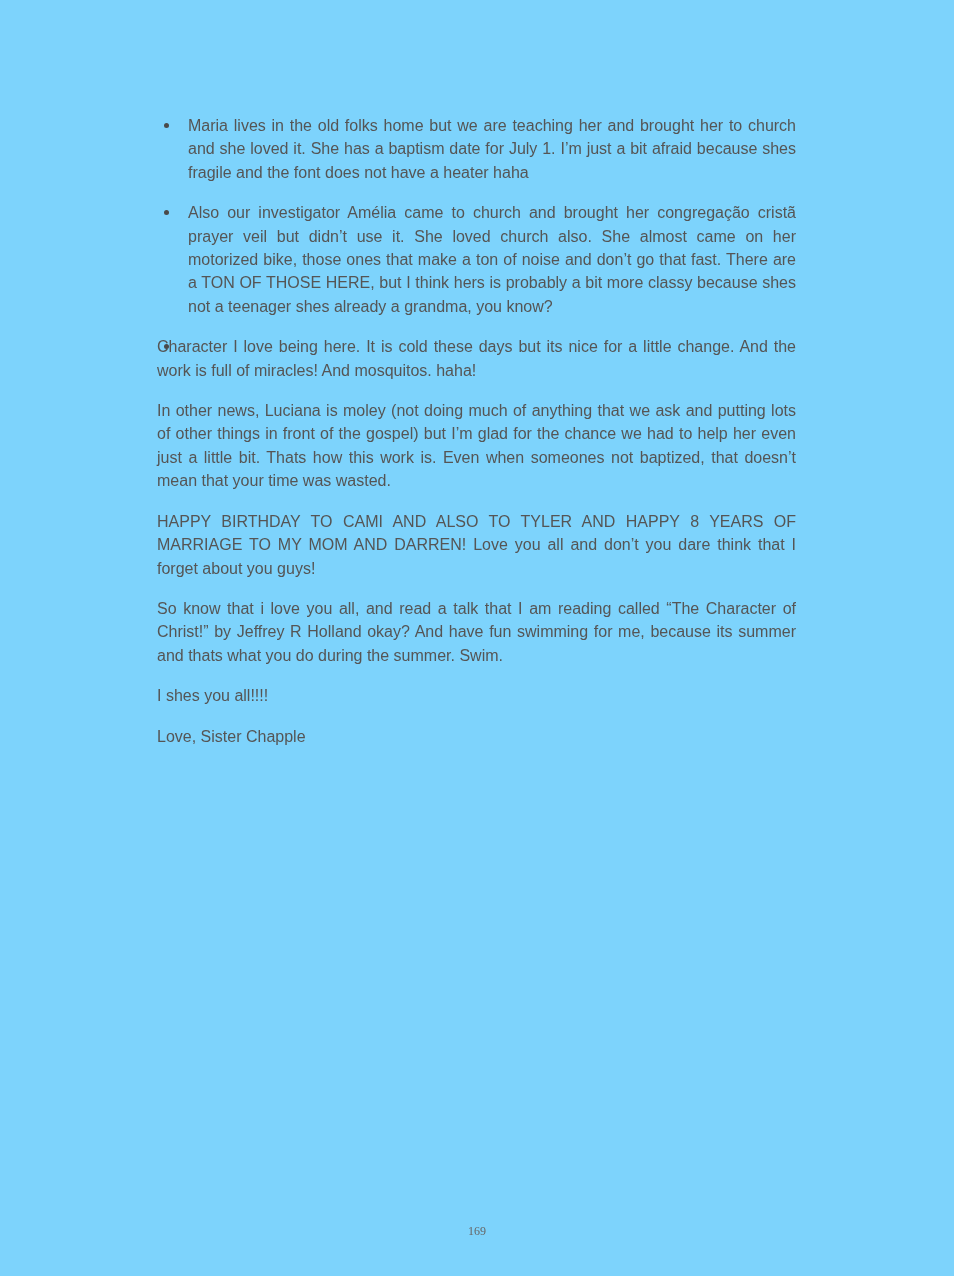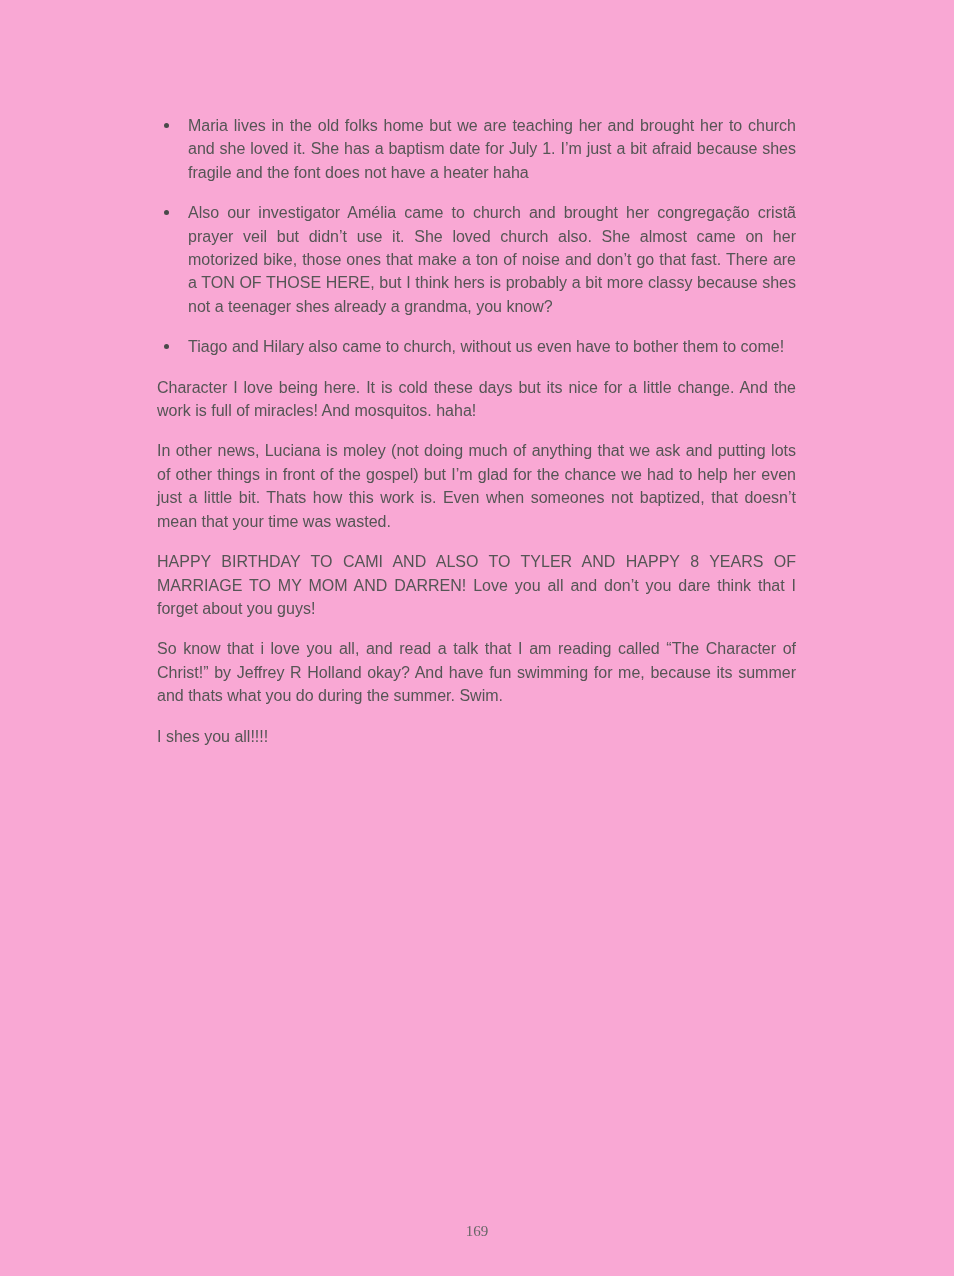--- a/index.html
+++ b/index.html
@@ -5,21 +5,21 @@
   html, body {
     margin: 0;
     padding: 0;
     background: #ffffff;
   }
   .page {
     position: relative;
     width: 954px;
     height: 1276px;
     margin: 0 auto;
-    background: #f9a8d4;
+    background: #7dd3fc;
     box-sizing: border-box;
     padding: 114px 158px 0 157px;
     font-family: "Liberation Sans", sans-serif;
     font-size: 16px;
     line-height: 23.4px;
     color: #555555;
     overflow: hidden;
   }
   .bullet-list {
     list-style: none;
@@ -48,46 +48,46 @@
     margin: 0 0 17px 0;
     text-align: justify;
   }
   .page-footer {
     position: absolute;
     top: 1221px;
     left: 0;
     right: 0;
     text-align: center;
     font-family: "Liberation Serif", serif;
-    font-size: 15px;
+    font-size: 12px;
     line-height: 20px;
     color: #666666;
   }
 </style>
 </head>
 <body>
 
 <div class="page">
 
   <ul class="bullet-list">
     <li class="bullet-item">
       <span class="bullet-dot"></span>
       <span>Maria lives in the old folks home but we are teaching her and brought her to church and she loved it. She has a baptism date for July 1. I’m just a bit afraid because shes fragile and the font does not have a heater haha</span>
     </li>
     <li class="bullet-item">
       <span class="bullet-dot"></span>
       <span>Also our investigator Amélia came to church and brought her congregação cristã prayer veil but didn’t use it. She loved church also. She almost came on her motorized bike, those ones that make a ton of noise and don’t go that fast. There are a TON OF THOSE HERE, but I think hers is probably a bit more classy because shes not a teenager shes already a grandma, you know?</span>
     </li>
     <li class="bullet-item">
       <span class="bullet-dot"></span>
-      <span>Tiago and Hilary also came to church, without us even have to bother them to come!</span>
     </li>
   </ul>
 
   <p class="para">Character I love being here. It is cold these days but its nice for a little change. And the work is full of miracles! And mosquitos. haha!</p>
   <p class="para">In other news, Luciana is moley (not doing much of anything that we ask and putting lots of other things in front of the gospel) but I’m glad for the chance we had to help her even just a little bit. Thats how this work is. Even when someones not baptized, that doesn’t mean that your time was wasted.</p>
   <p class="para">HAPPY BIRTHDAY TO CAMI AND ALSO TO TYLER AND HAPPY 8 YEARS OF MARRIAGE TO MY MOM AND DARREN! Love you all and don’t you dare think that I forget about you guys!</p>
   <p class="para">So know that i love you all, and read a talk that I am reading called “The Character of Christ!” by Jeffrey R Holland okay? And have fun swimming for me, because its summer and thats what you do during the summer. Swim.</p>
   <p class="para">I shes you all!!!!</p>
+  <p class="para">Love, Sister Chapple</p>
 
   <div class="page-footer">169</div>
 
 </div>
 
 </body></html>

